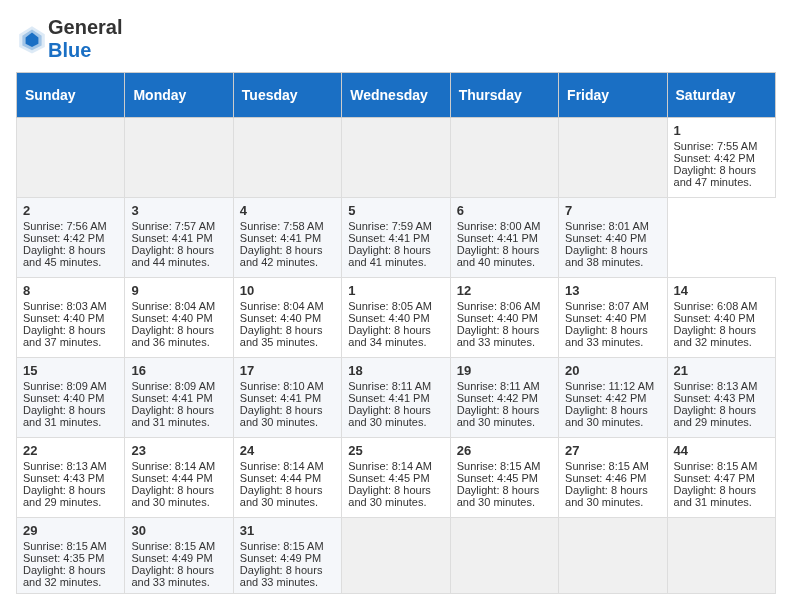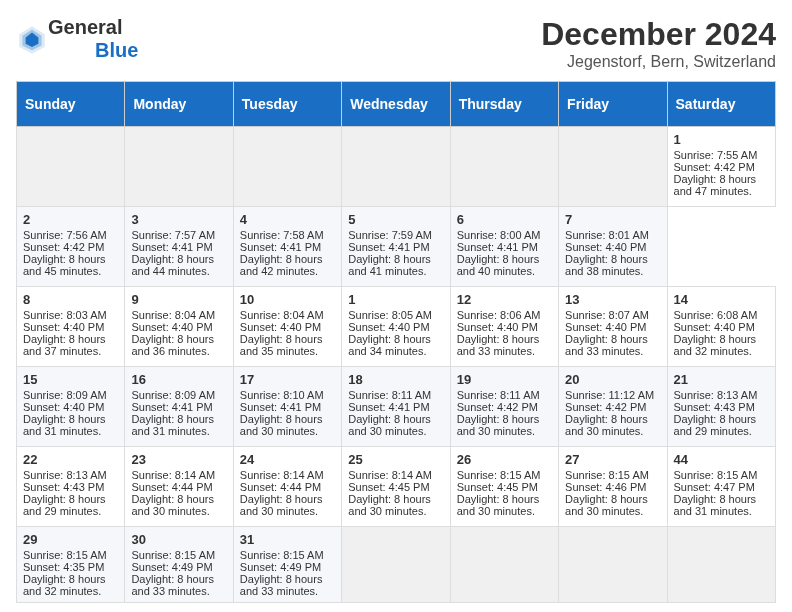--- a/index.html
+++ b/index.html
@@ -81,26 +81,22 @@
 
 <div class="header">
   <div class="logo">
     <svg class="logo-icon" viewBox="0 0 40 40">
       <polygon points="20,4 36,14 36,30 20,38 4,30 4,14" fill="#1a6fc4" opacity="0.15"></polygon>
       <polygon points="20,8 32,16 32,28 20,34 8,28 8,16" fill="#1a6fc4" opacity="0.3"></polygon>
       <polygon points="20,12 28,18 28,26 20,30 12,26 12,18" fill="#1a6fc4"></polygon>
     </svg>
     <div>
       <span style="font-size:20px;font-weight:bold;color:#333;">General</span><br>
-      <span style="font-size:20px;font-weight:bold;color:#1a6fc4;margin-left:47px;">Blue</span>
+      <span style="font-size:20px;font-weight:bold;color:#1a6fc4;">Blue</span>
     </div>
-  </div>
-  <div class="title-block">
-    <div class="month-title">December 2024</div>
-    <div class="location-title">Jegenstorf, Bern, Switzerland</div>
   </div>
 </div>
 
 <table class="calendar">
   <thead>
     <tr>
     <th>Sunday</th>
         <th>Monday</th>
         <th>Tuesday</th>
         <th>Wednesday</th>

